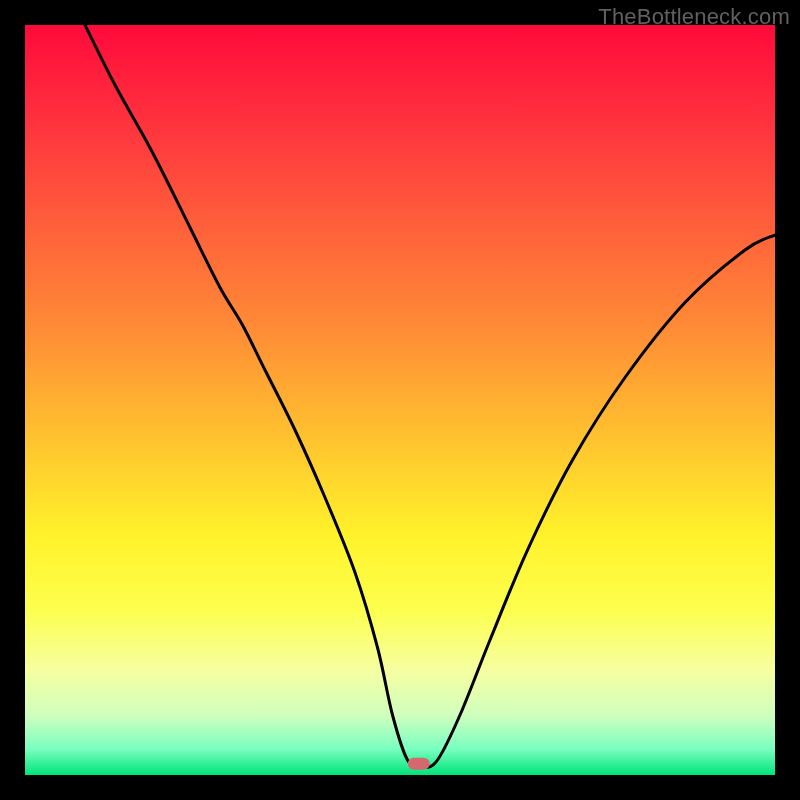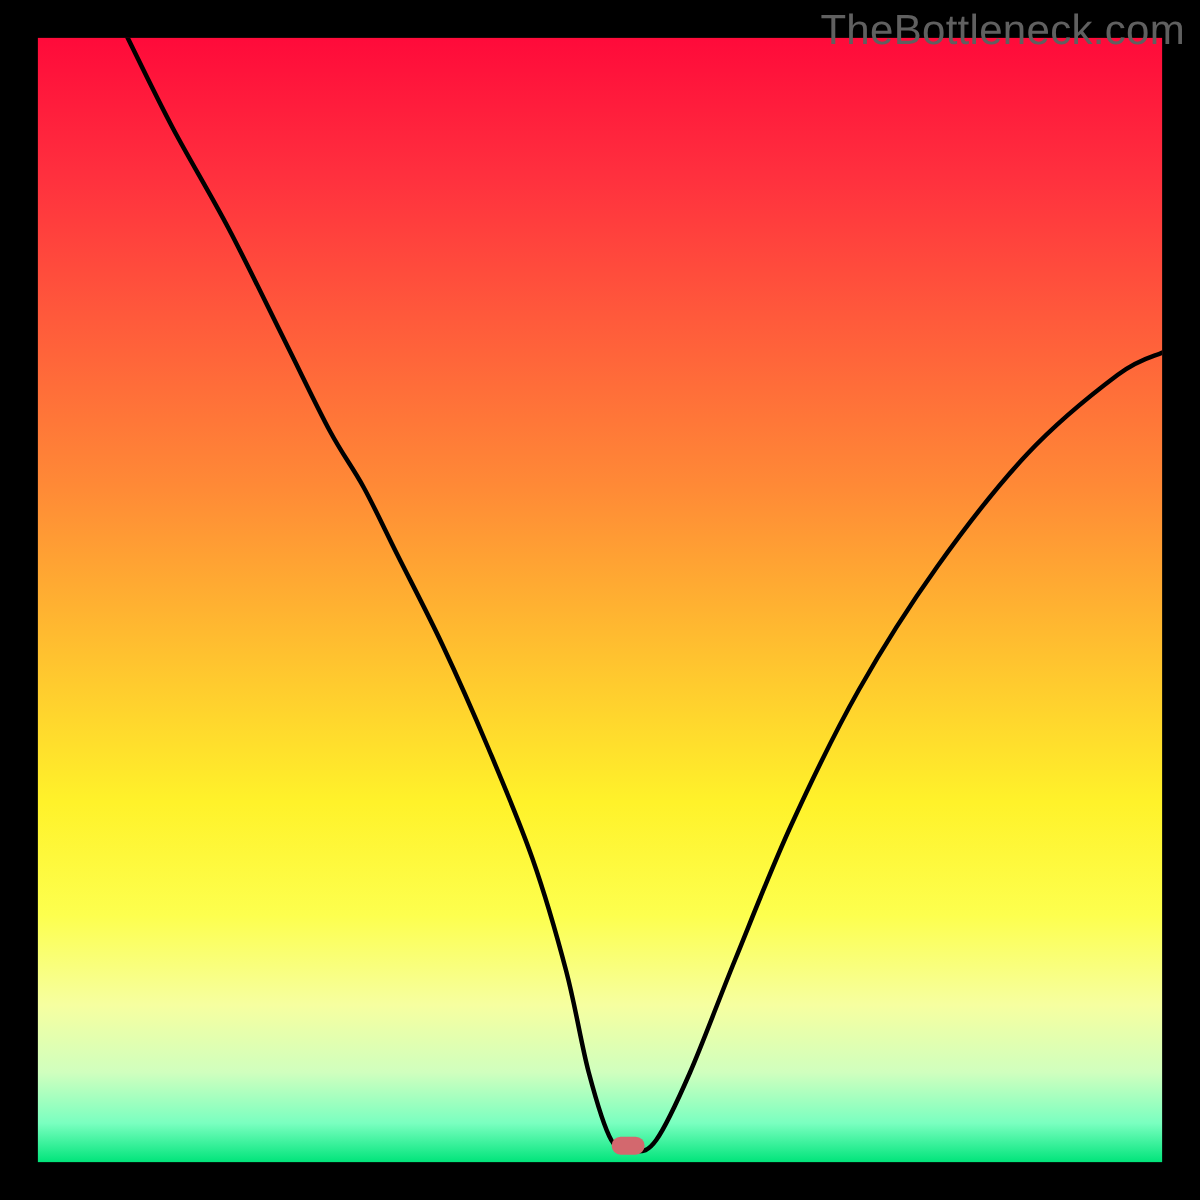--- a/index.html
+++ b/index.html
@@ -15,21 +15,21 @@
     position: relative;
     width: 800px;
     height: 800px;
     background: #000;
   }
   .watermark {
     position: absolute;
     top: 4px;
     right: 10px;
     color: #606060;
-    font-size: 28px;
+    font-size: 22px;
     font-weight: 500;
     letter-spacing: 0.2px;
     z-index: 5;
   }
   .plot {
     position: absolute;
     left: 25px;
     top: 25px;
     width: 750px;
     height: 750px;

